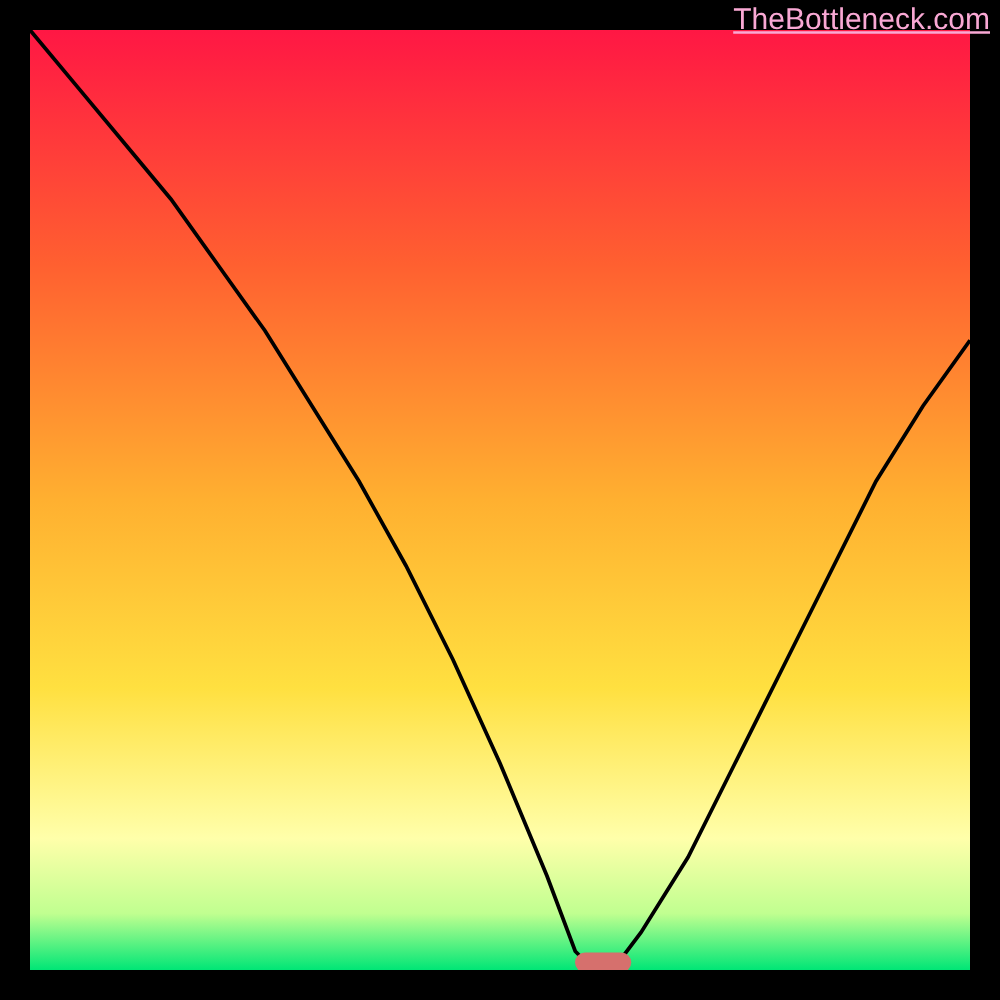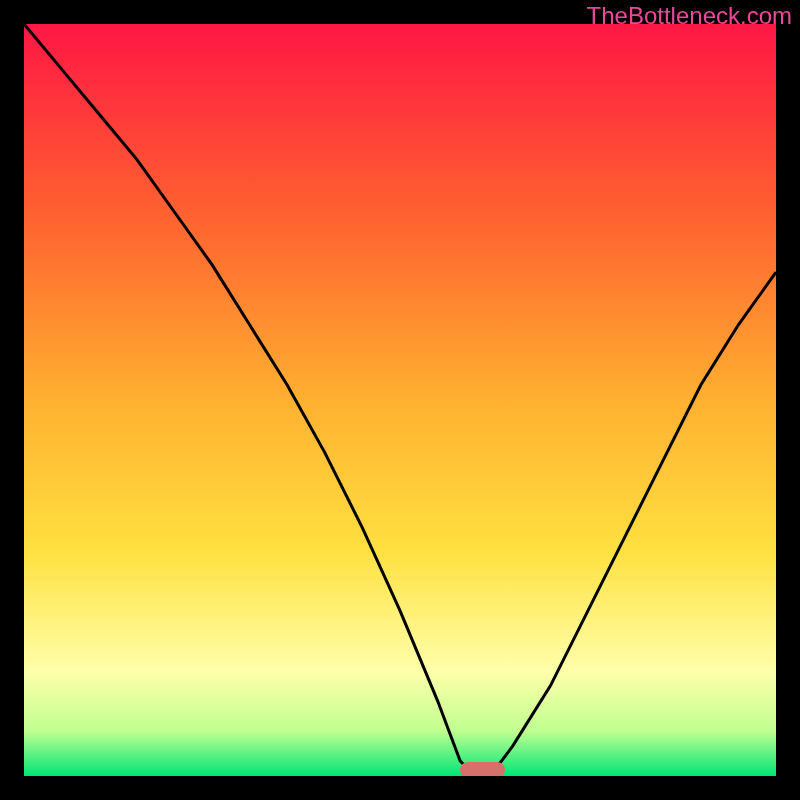--- a/index.html
+++ b/index.html
@@ -22,24 +22,25 @@
     left: 24px;
     top: 24px;
     width: 752px;
     height: 752px;
     overflow: hidden;
   }
   .watermark {
     position: absolute;
     top: 2px;
     right: 8px;
-    color: #ec4899;
+    color: #f9a8d4;
     font-size: 24px;
     font-weight: 500;
     user-select: none;
+    text-decoration: underline;
   }
   .marker {
     position: absolute;
     border-radius: 10px;
     background: #d6706d;
   }
 </style>
 </head>
 <body>
 

